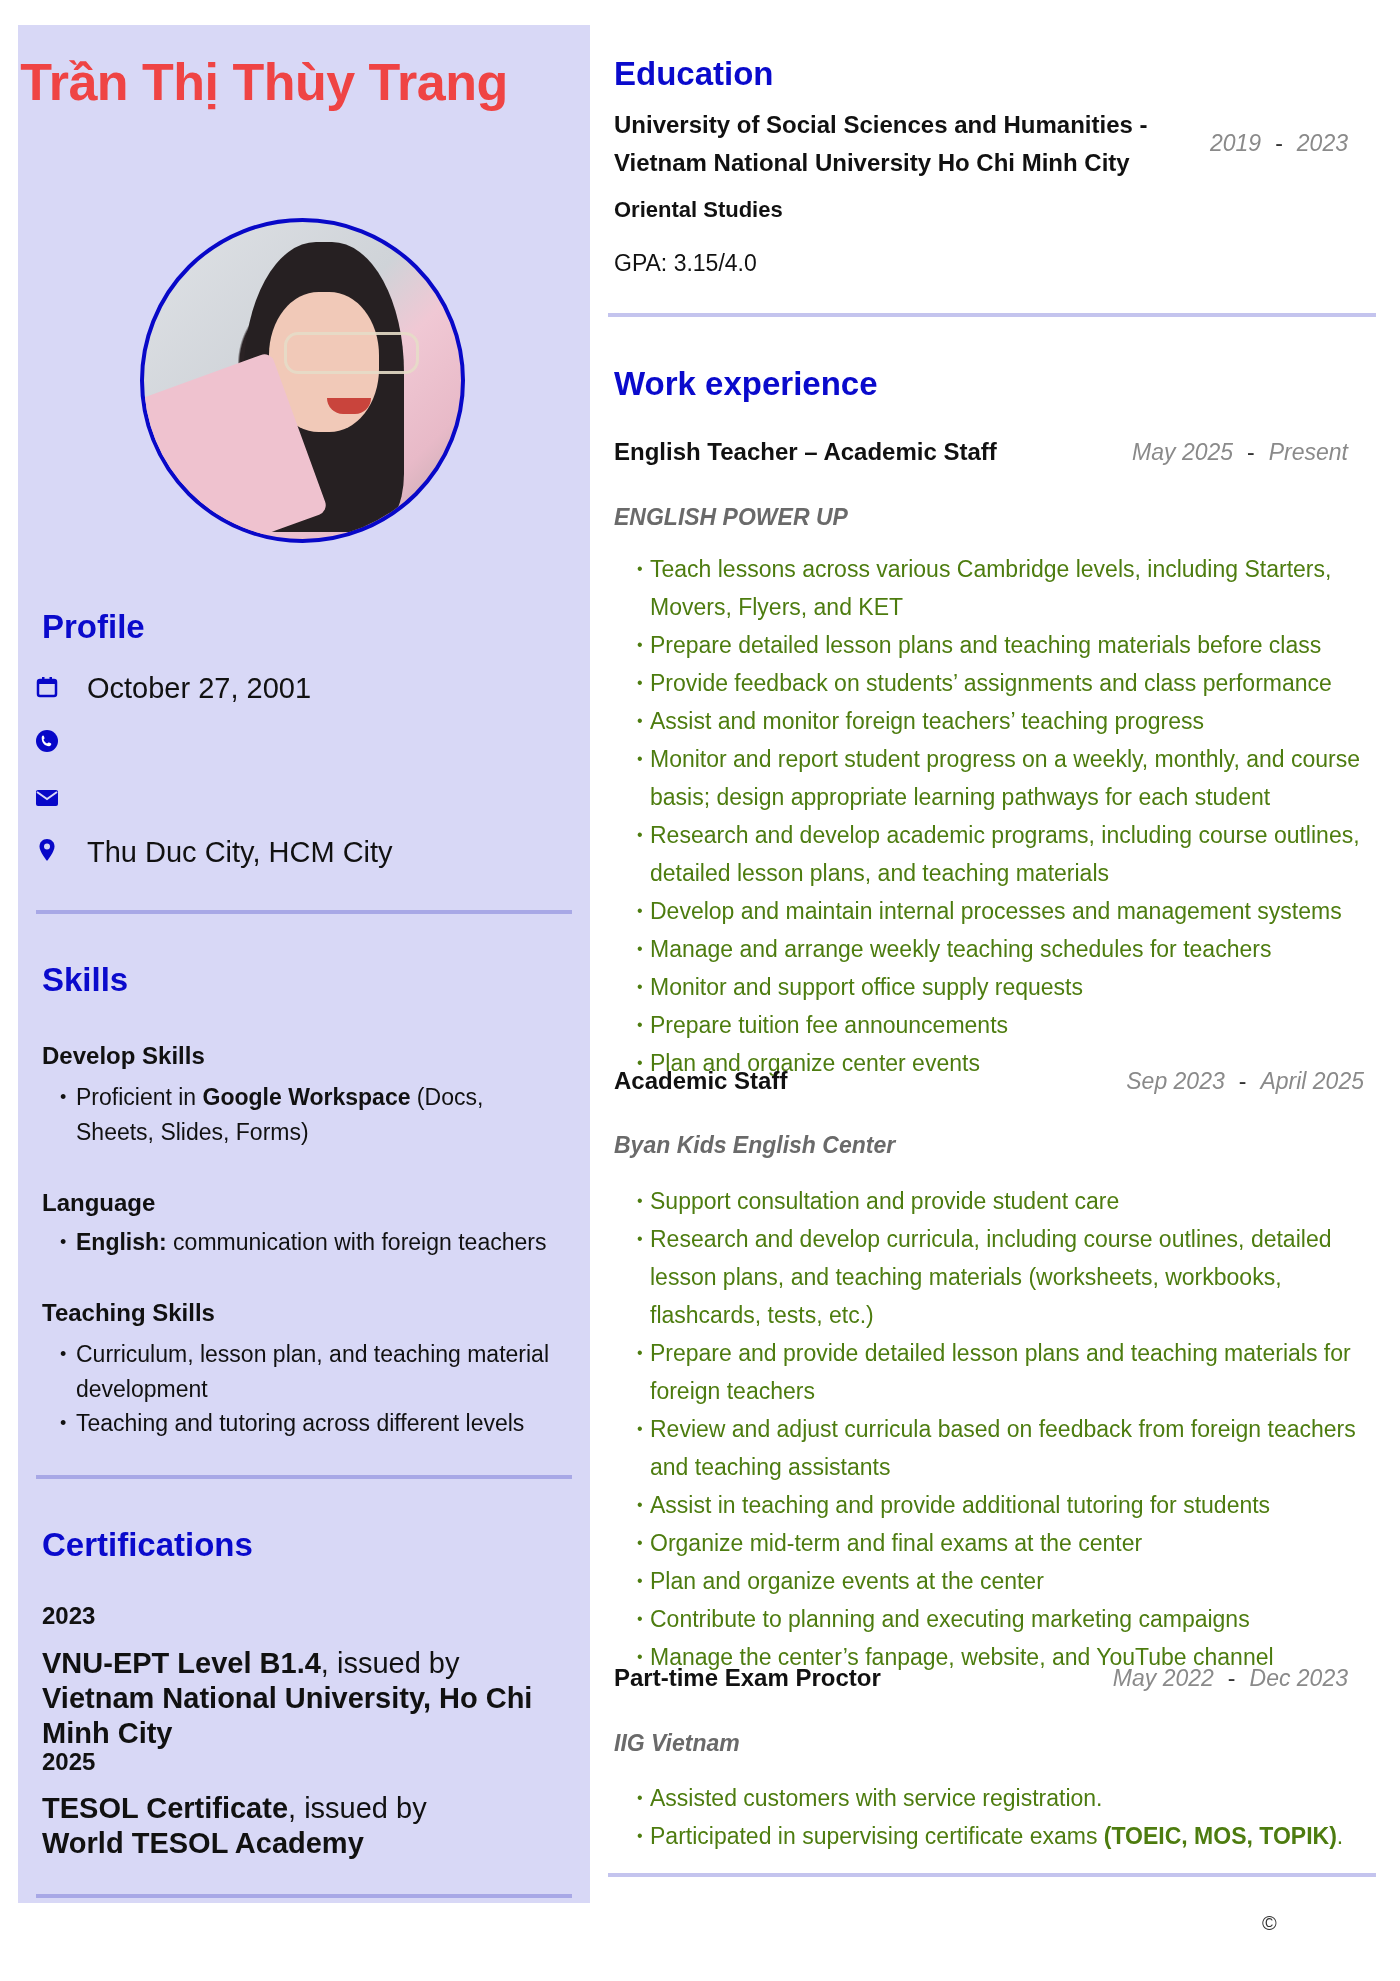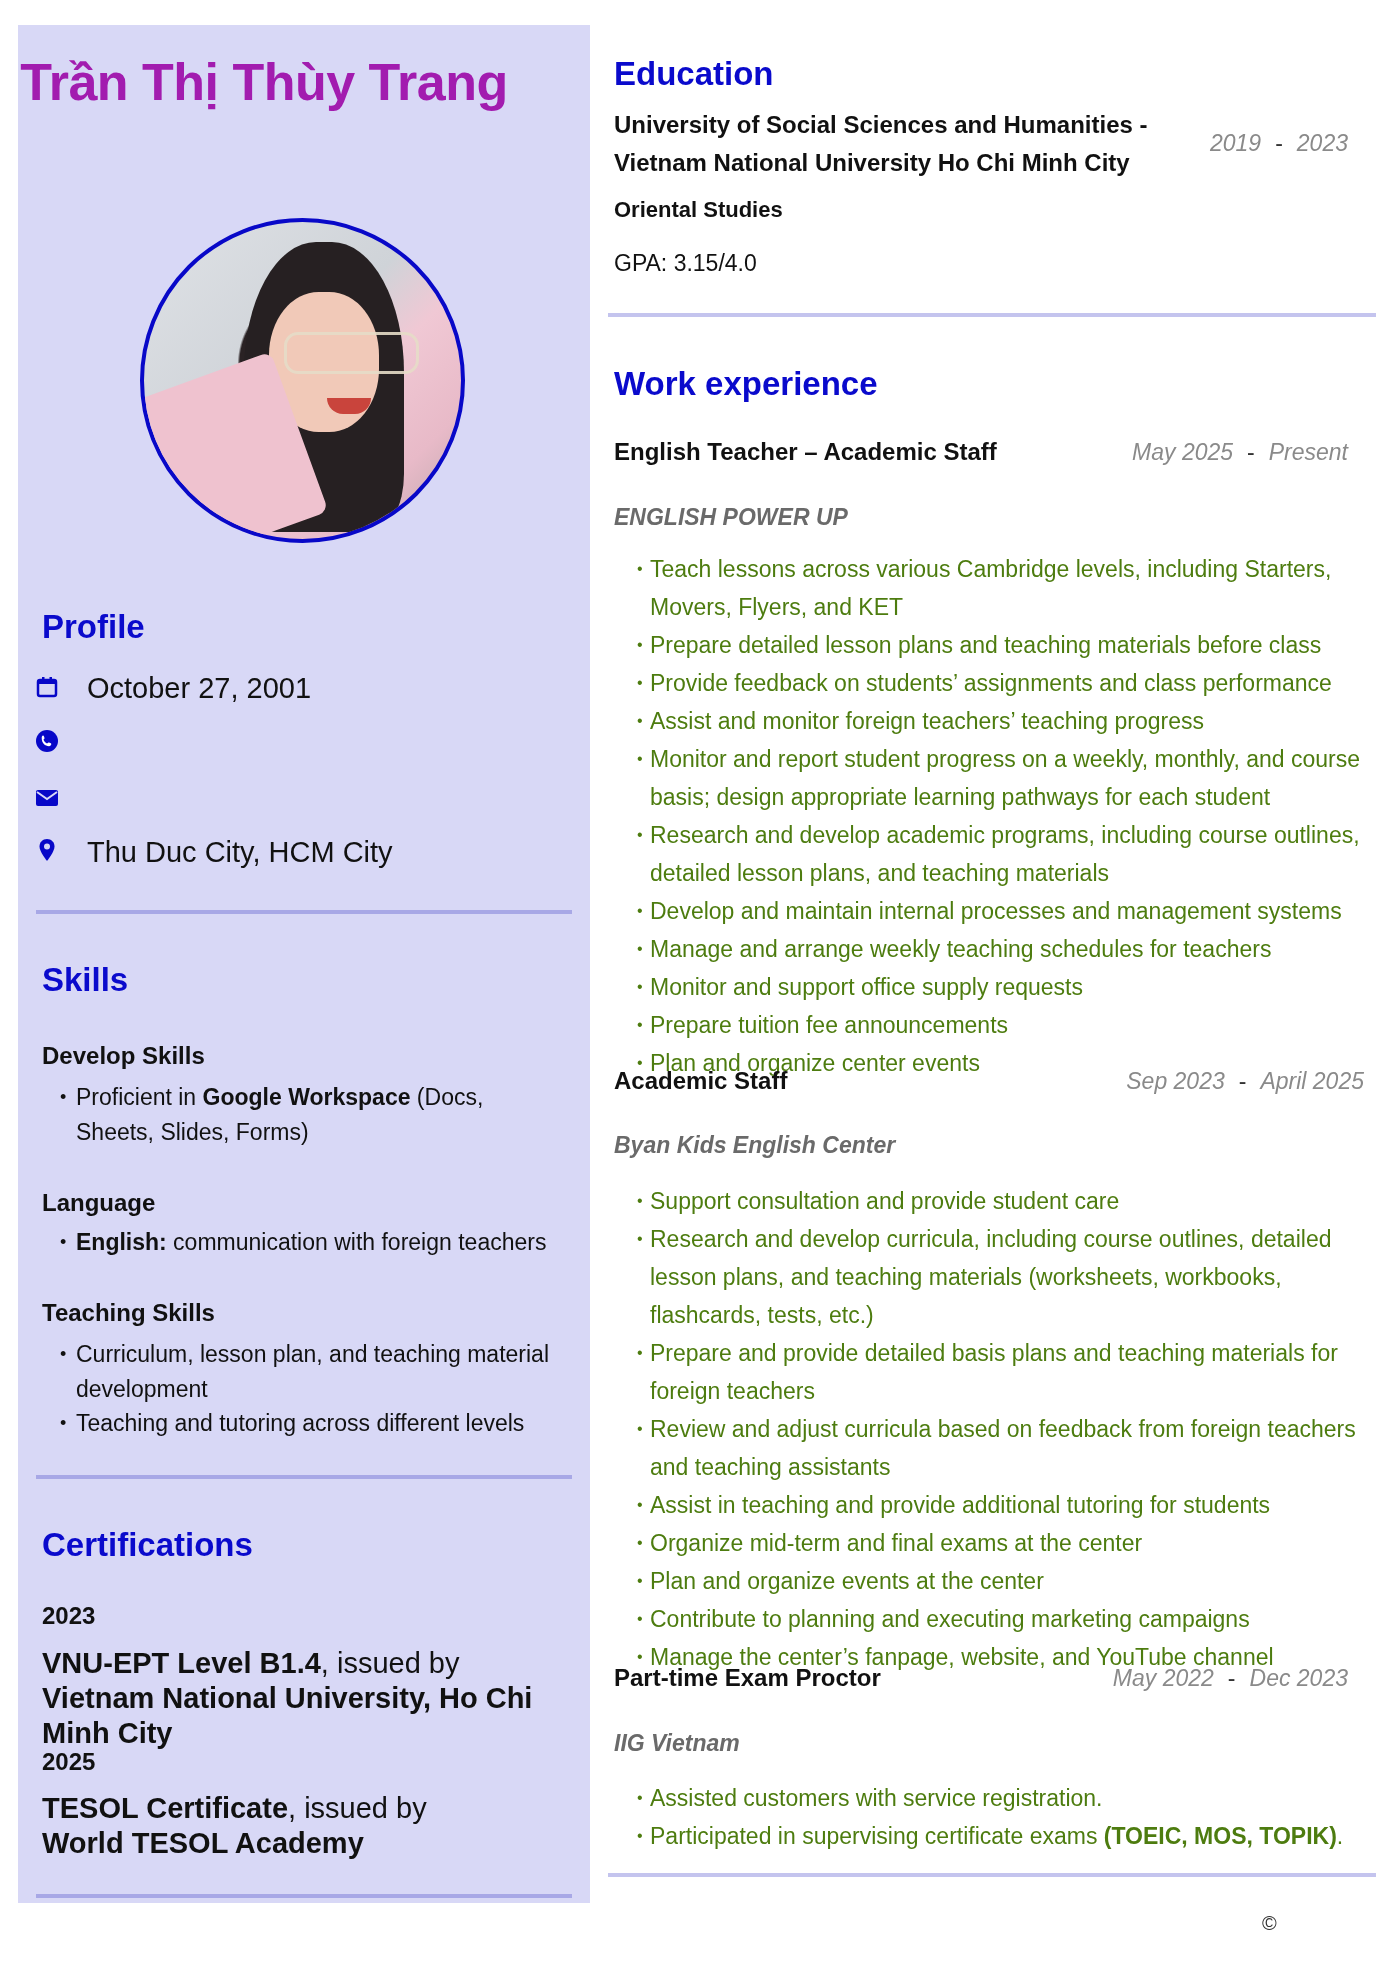--- a/index.html
+++ b/index.html
@@ -1,20 +1,20 @@
 <!DOCTYPE html>
 <html><head>
 <meta charset="utf-8">
 <style>
   * { box-sizing: border-box; margin: 0; padding: 0; }
   html, body { width: 1400px; height: 1981px; background: #ffffff; overflow: hidden; }
   body { position: relative; font-family: "Liberation Sans", sans-serif; color: #111; }
   .sidebar { position: absolute; left: 18px; top: 25px; width: 572px; height: 1878px; background: #d8d8f6; }
   .abs { position: absolute; }
-  .name { left: 18px; width: 492px; top: 52px; text-align: center; font-size: 52px; font-weight: bold; color: #a21caf; letter-spacing: -0.5px; }
+  .name { left: 18px; width: 492px; top: 52px; text-align: center; font-size: 52px; font-weight: bold; color: #ef4444; letter-spacing: -0.5px; }
   .photo { left: 140px; top: 218px; width: 325px; height: 325px; border-radius: 50%; border: 4px solid #0808c8;
     background: radial-gradient(circle at 50% 30%, #f2cfc0 0 15%, transparent 16%),
                 radial-gradient(ellipse at 50% 45%, #2a2224 0 28%, transparent 29%),
                 linear-gradient(135deg, #dfe2e6 0%, #cfd3d8 45%, #f0c8d4 60%, #e8bac8 80%, #b8a4a8 100%); overflow: hidden; }
   .photo .face { position: absolute; left: 125px; top: 70px; width: 110px; height: 140px; border-radius: 45%; background: #f1c9b8; }
   .photo .hair { position: absolute; left: 100px; top: 20px; width: 160px; height: 290px; border-radius: 45% 45% 20% 20%; background: #262022; }
   .photo .bouquet { position: absolute; left: 10px; top: 150px; width: 150px; height: 170px; background: #efc2cf; transform: rotate(-20deg); border-radius: 10px; }
   .photo .glasses { position: absolute; left: 140px; top: 110px; width: 135px; height: 42px; border: 3px solid rgba(230,220,200,0.9); border-radius: 14px; }
   .photo .mouth { position: absolute; left: 183px; top: 176px; width: 44px; height: 16px; border-radius: 0 0 22px 22px; background: #c9443c; }
   .sec-title { font-size: 33px; font-weight: bold; color: #0a0acc; }
@@ -141,21 +141,21 @@
   <li>Prepare tuition fee announcements</li>
   <li>Plan and organize center events</li>
 </ul>
 
 <div class="abs main-title" style="left:614px; top:1067px;">Academic Staff</div>
 <div class="abs dates" style="right:36px; top:1068px;"><span>Sep 2023</span><span class="sep">-</span><span>April 2025</span></div>
 <div class="abs company" style="left:614px; top:1132px;">Byan Kids English Center</div>
 <ul class="ul" style="top:1182px;">
   <li>Support consultation and provide student care</li>
   <li>Research and develop curricula, including course outlines, detailed lesson plans, and teaching materials (worksheets, workbooks, flashcards, tests, etc.)</li>
-  <li>Prepare and provide detailed basis plans and teaching materials for foreign teachers</li>
+  <li>Prepare and provide detailed lesson plans and teaching materials for foreign teachers</li>
   <li>Review and adjust curricula based on feedback from foreign teachers and teaching assistants</li>
   <li>Assist in teaching and provide additional tutoring for students</li>
   <li>Organize mid-term and final exams at the center</li>
   <li>Plan and organize events at the center</li>
   <li>Contribute to planning and executing marketing campaigns</li>
   <li>Manage the center’s fanpage, website, and YouTube channel</li>
 </ul>
 
 <div class="abs main-title" style="left:614px; top:1664px;">Part-time Exam Proctor</div>
 <div class="abs dates" style="right:52px; top:1665px;"><span>May 2022</span><span class="sep">-</span><span>Dec 2023</span></div>

